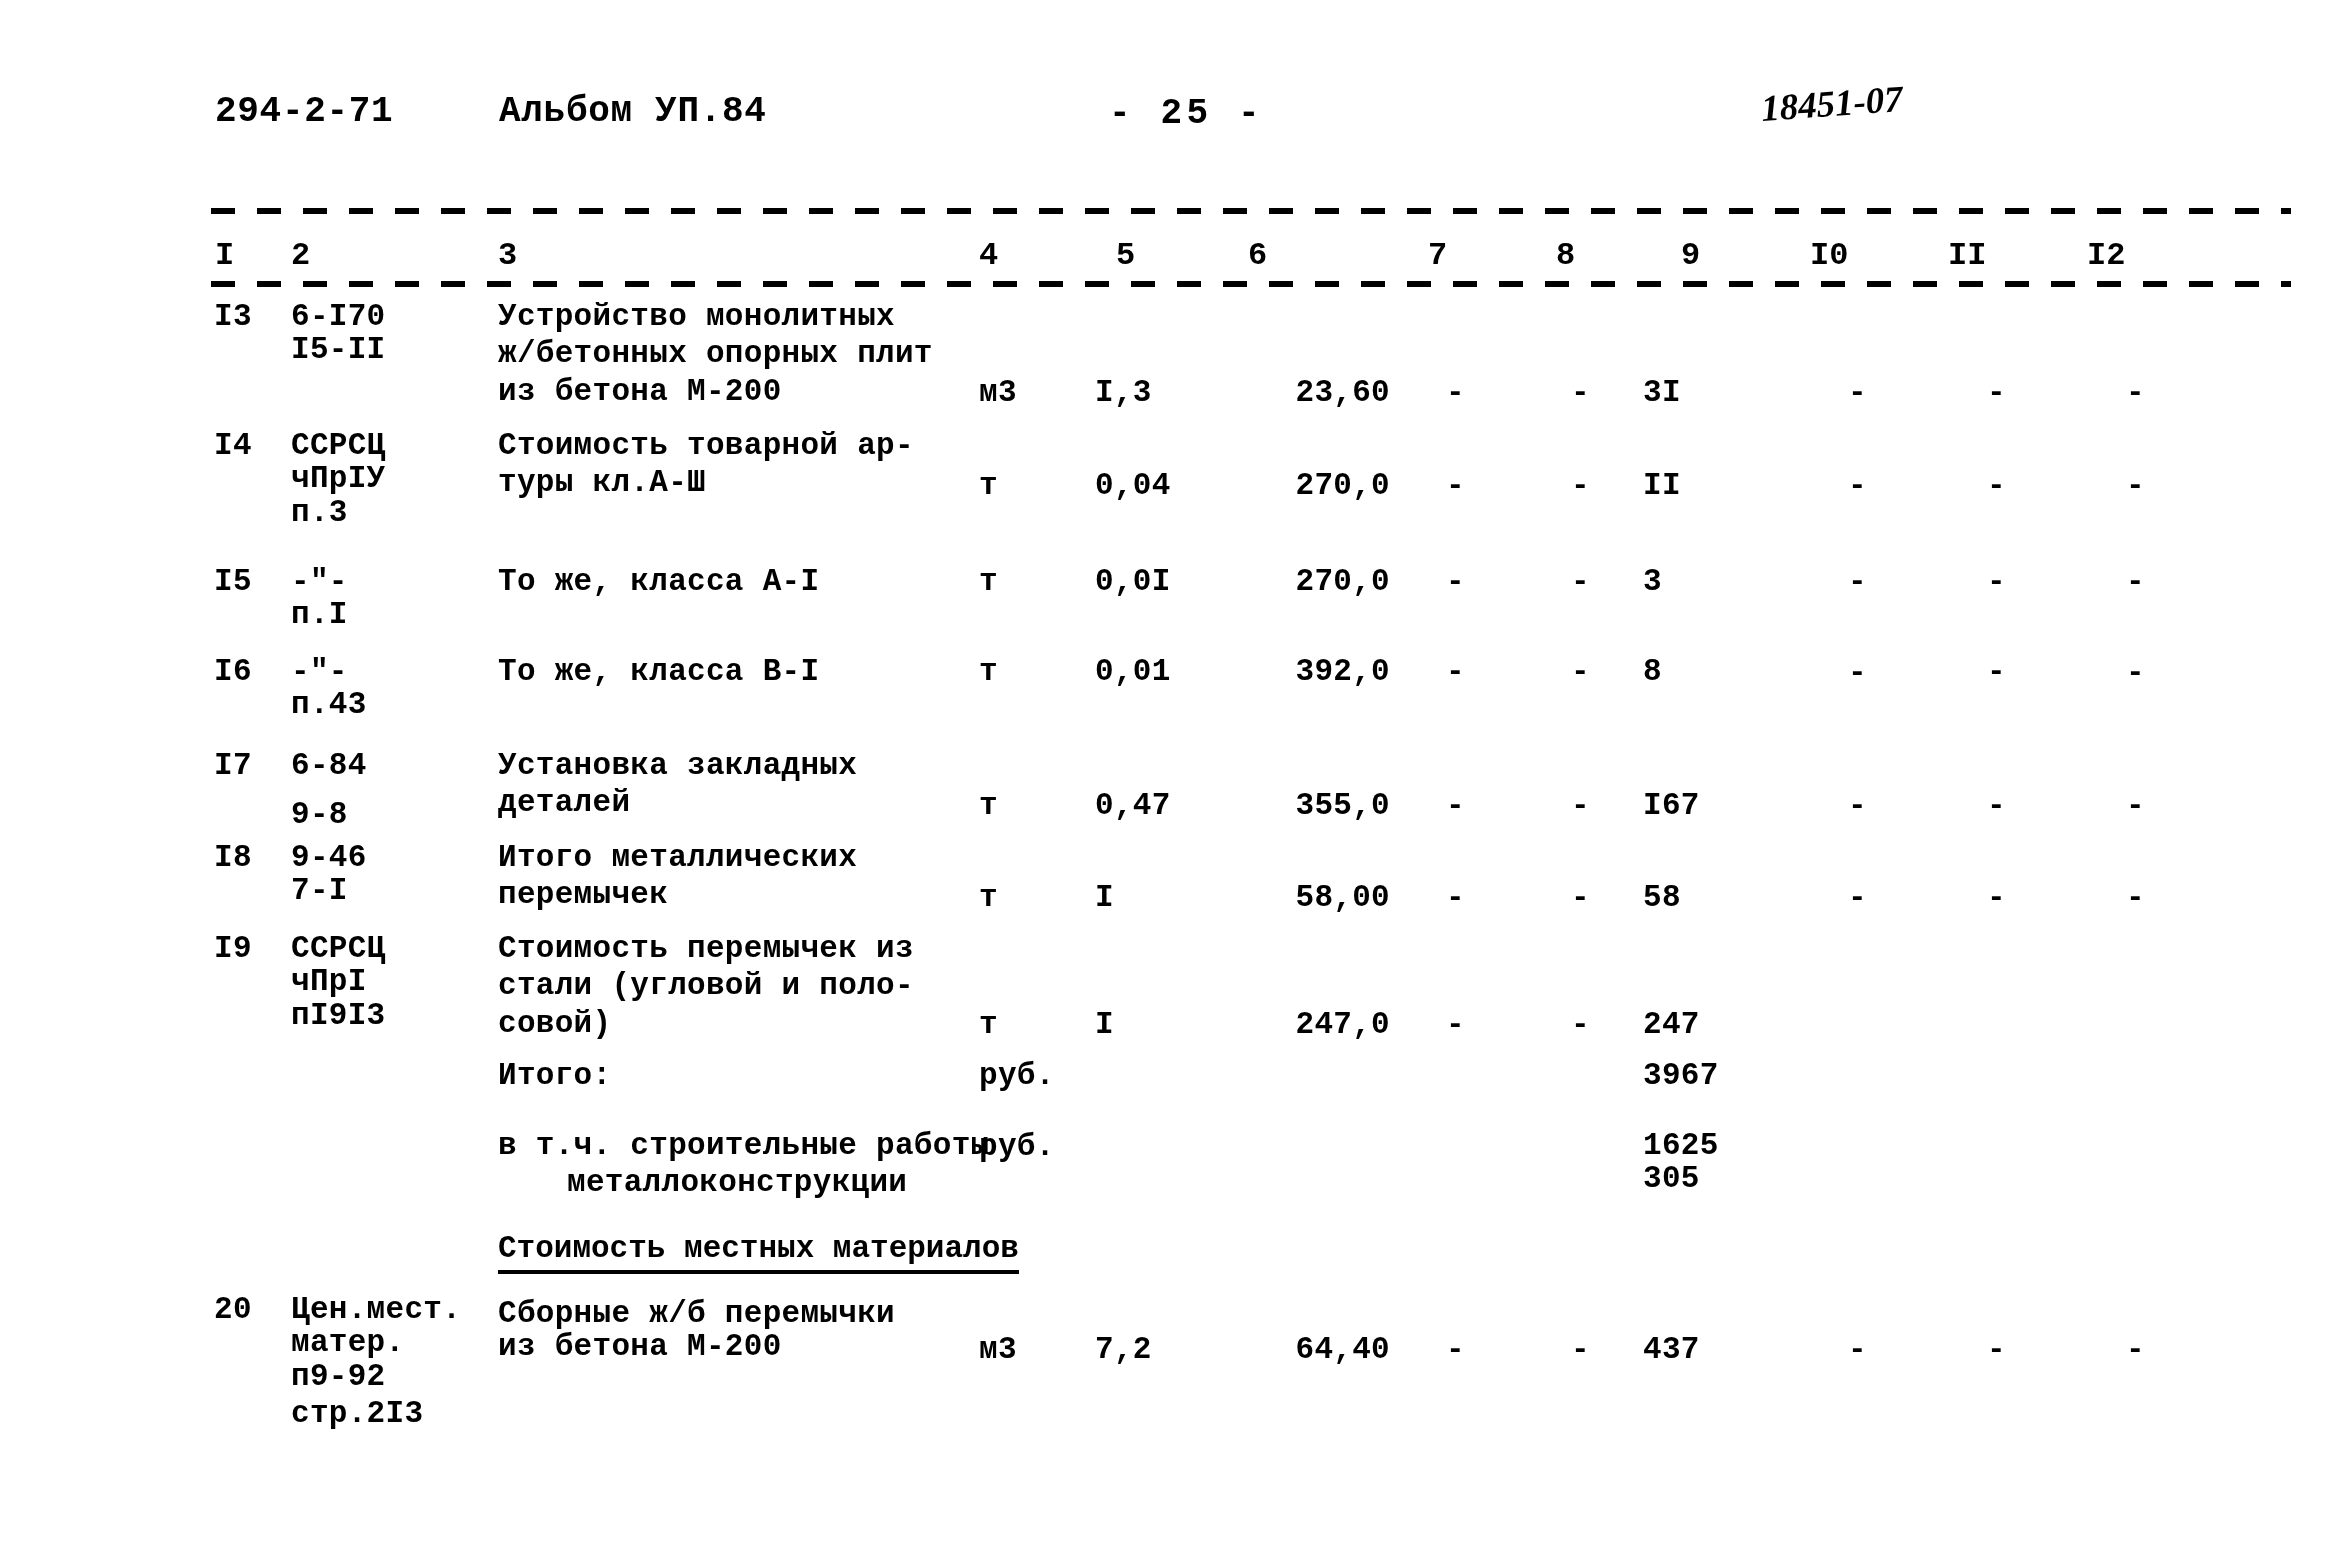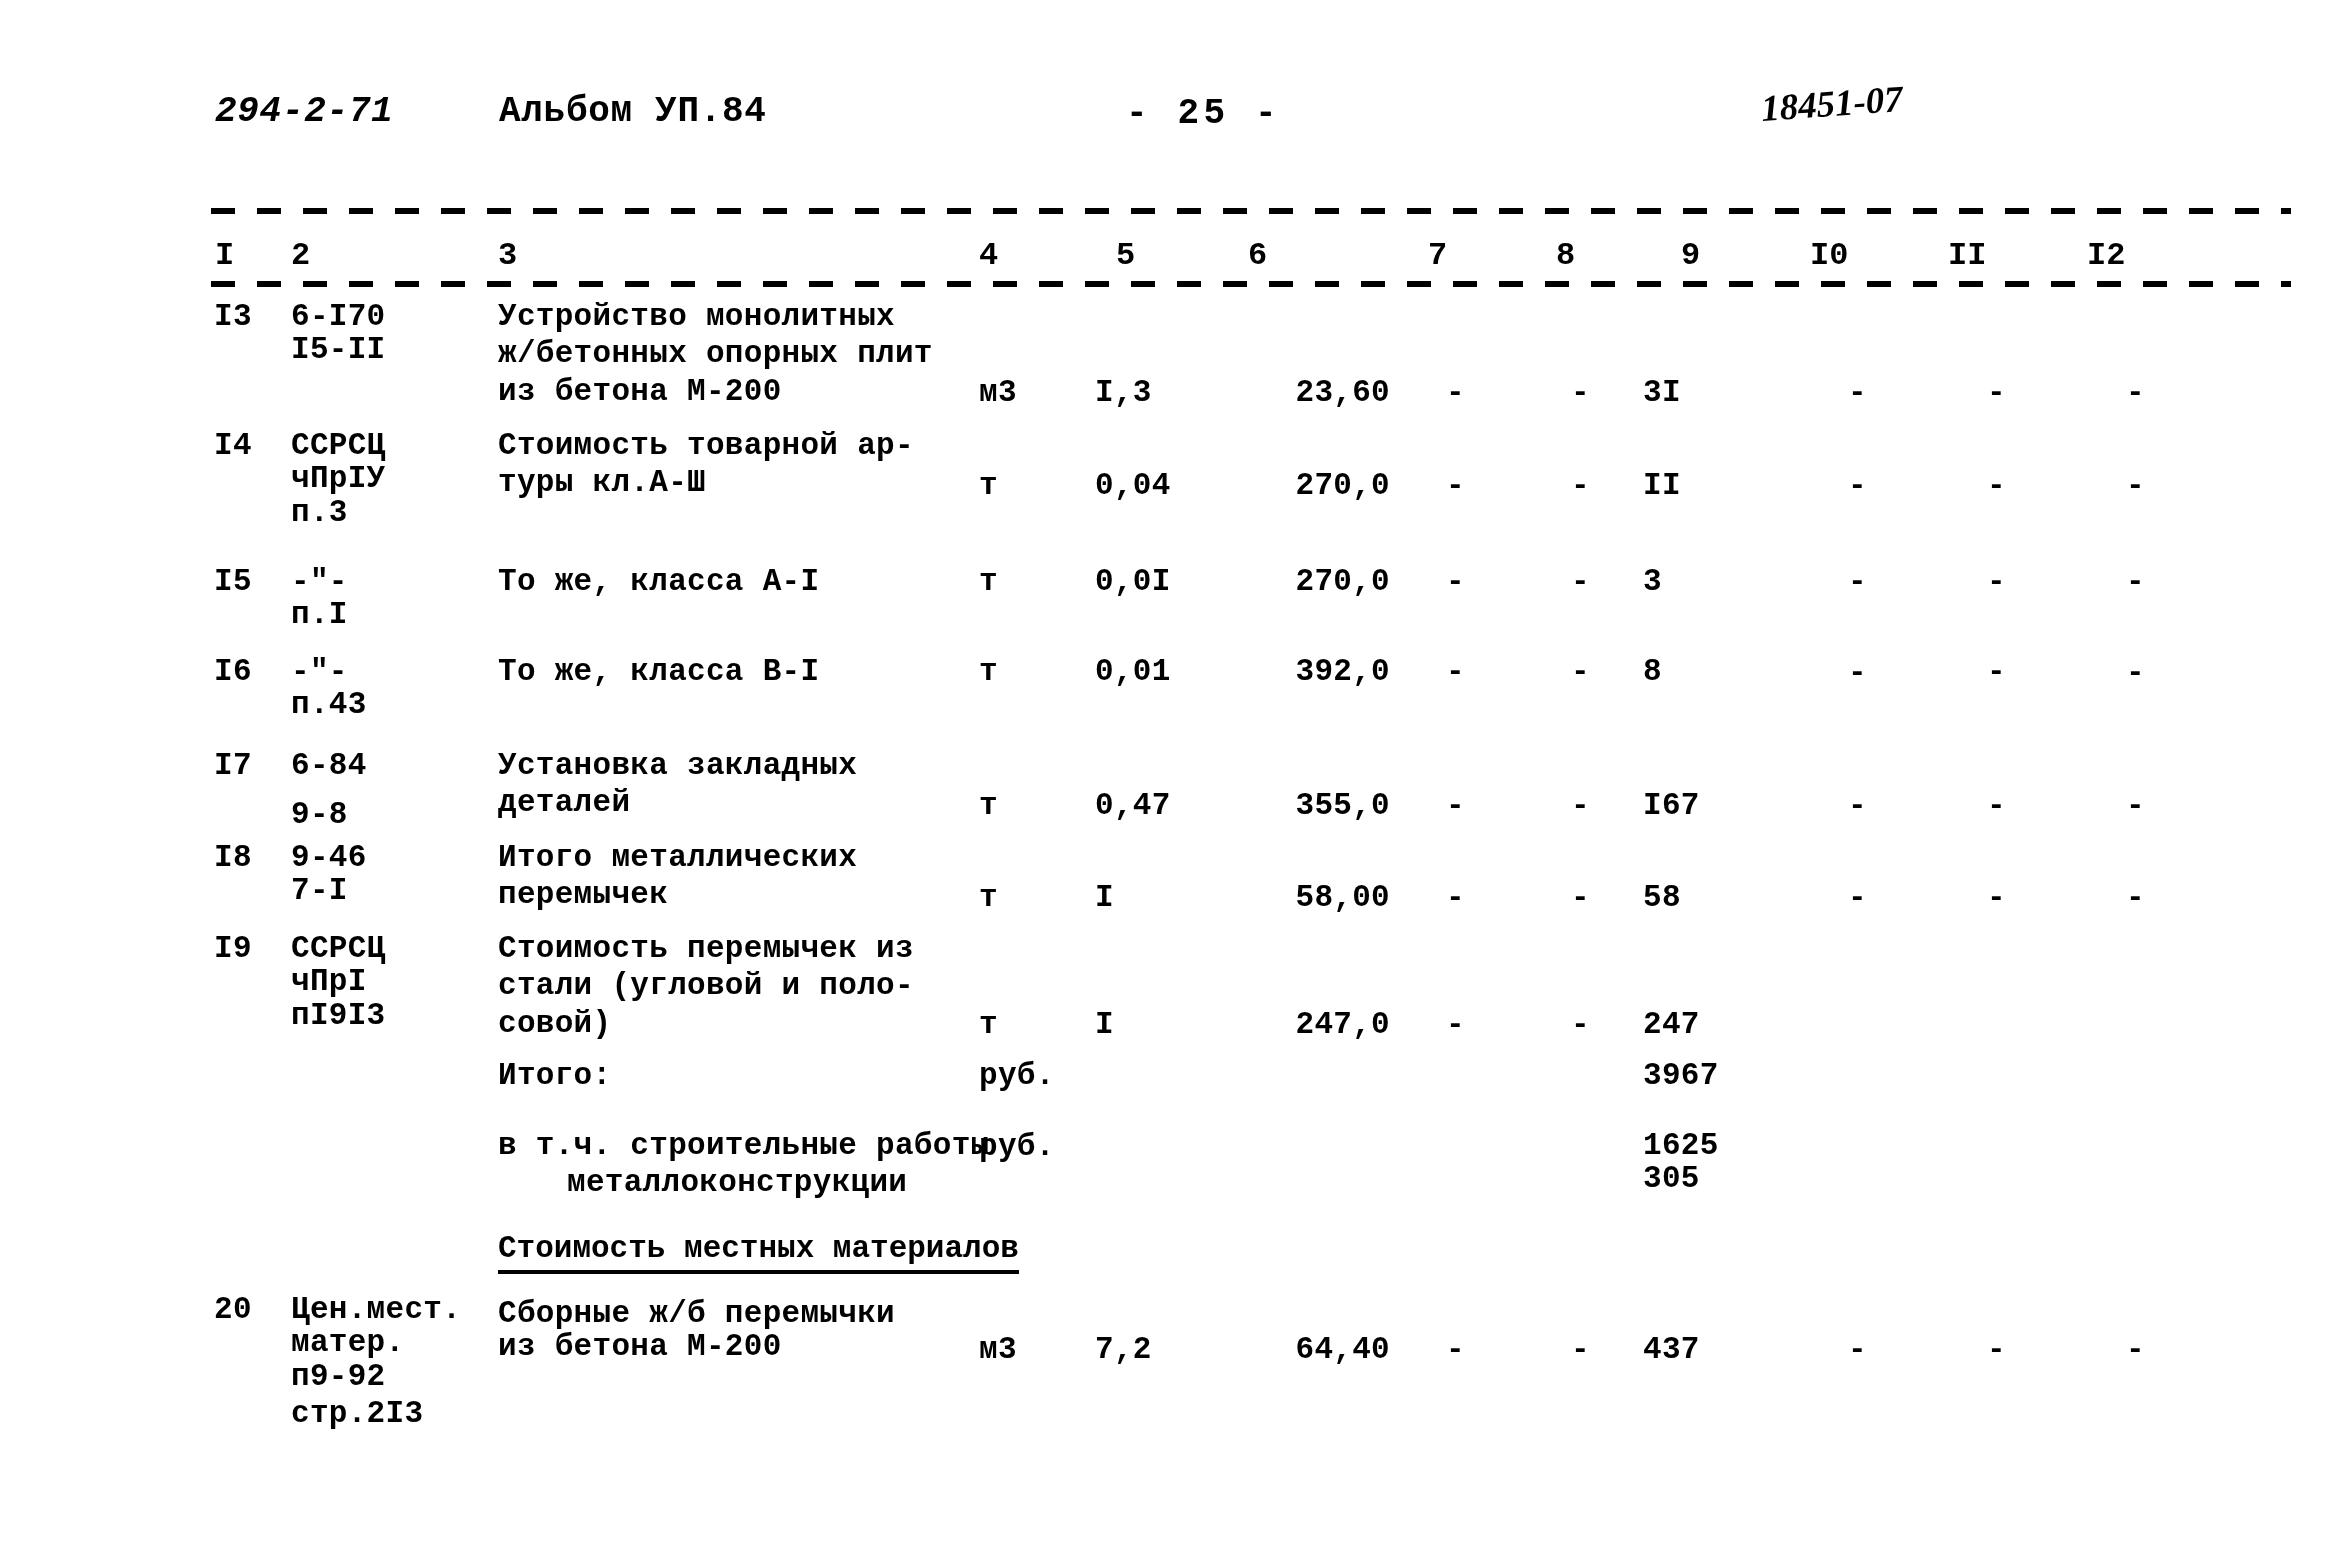--- a/index.html
+++ b/index.html
@@ -33,23 +33,23 @@
     height: 62px;
   }
   .hdr-item {
     position: absolute;
     font-size: 36px;
     font-weight: 700;
     letter-spacing: 0.7px;
     white-space: nowrap;
     line-height: 42px;
   }
-  #hdr-code      { left: 215px;  top: 8.3px; font-style: italic; }
+  #hdr-code      { left: 215px;  top: 8.3px; }
   #hdr-album     { left: 499px;  top: 8.3px; }
-  #hdr-pagenum   { left: 1109px; top: 9.7px; letter-spacing: 4.2px; margin-left: 17px; }
+  #hdr-pagenum   { left: 1109px; top: 9.7px; letter-spacing: 4.2px; }
   #hdr-stamp {
     left: 1761px; top: 0px;
     font-family: "Liberation Serif", "DejaVu Serif", serif;
     font-style: italic;
     font-weight: 700;
     font-size: 37px;
     letter-spacing: 0px;
     transform: rotate(-4deg);
   }
 

